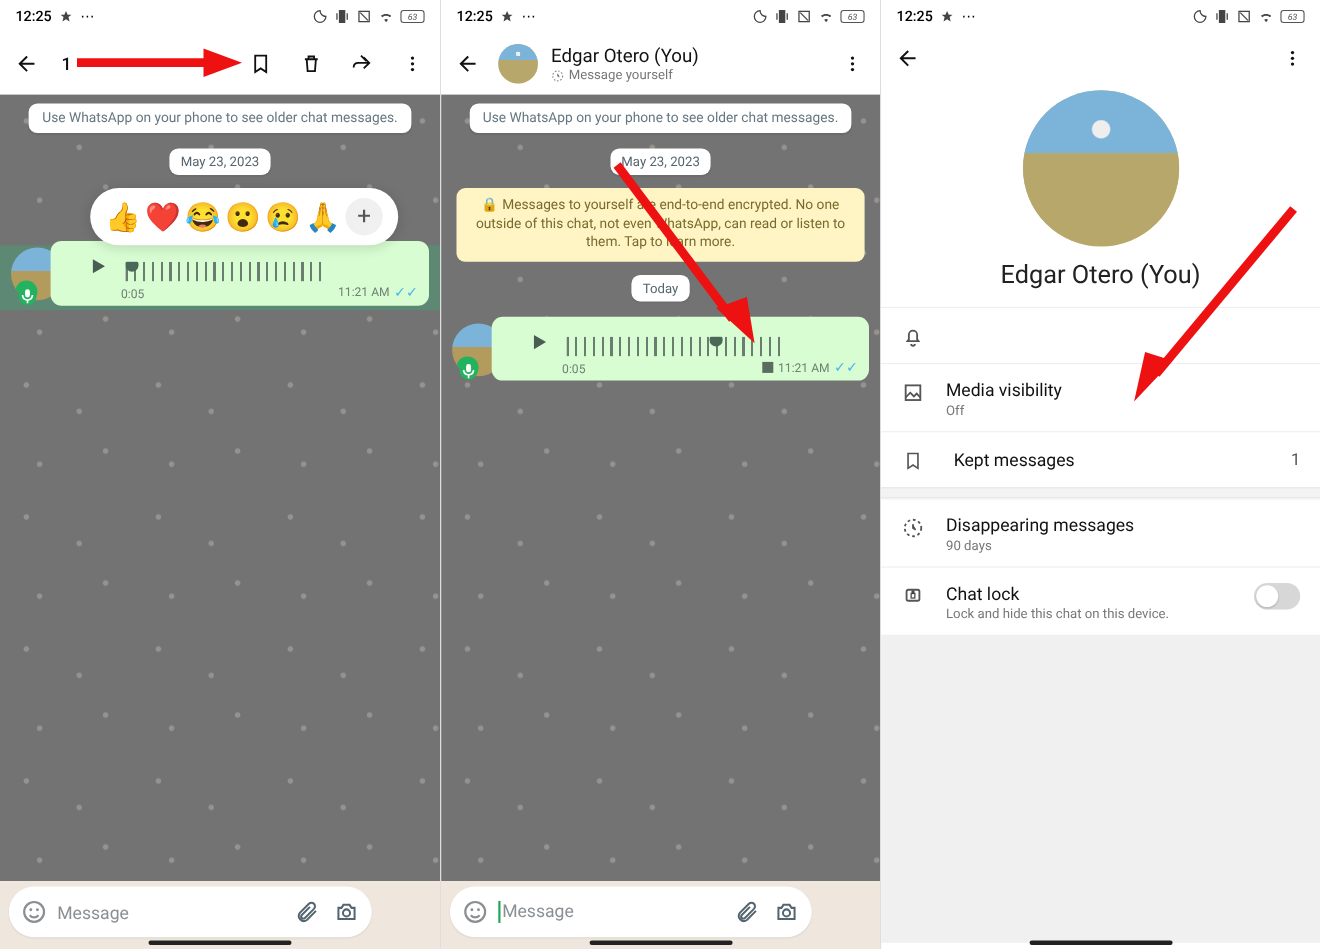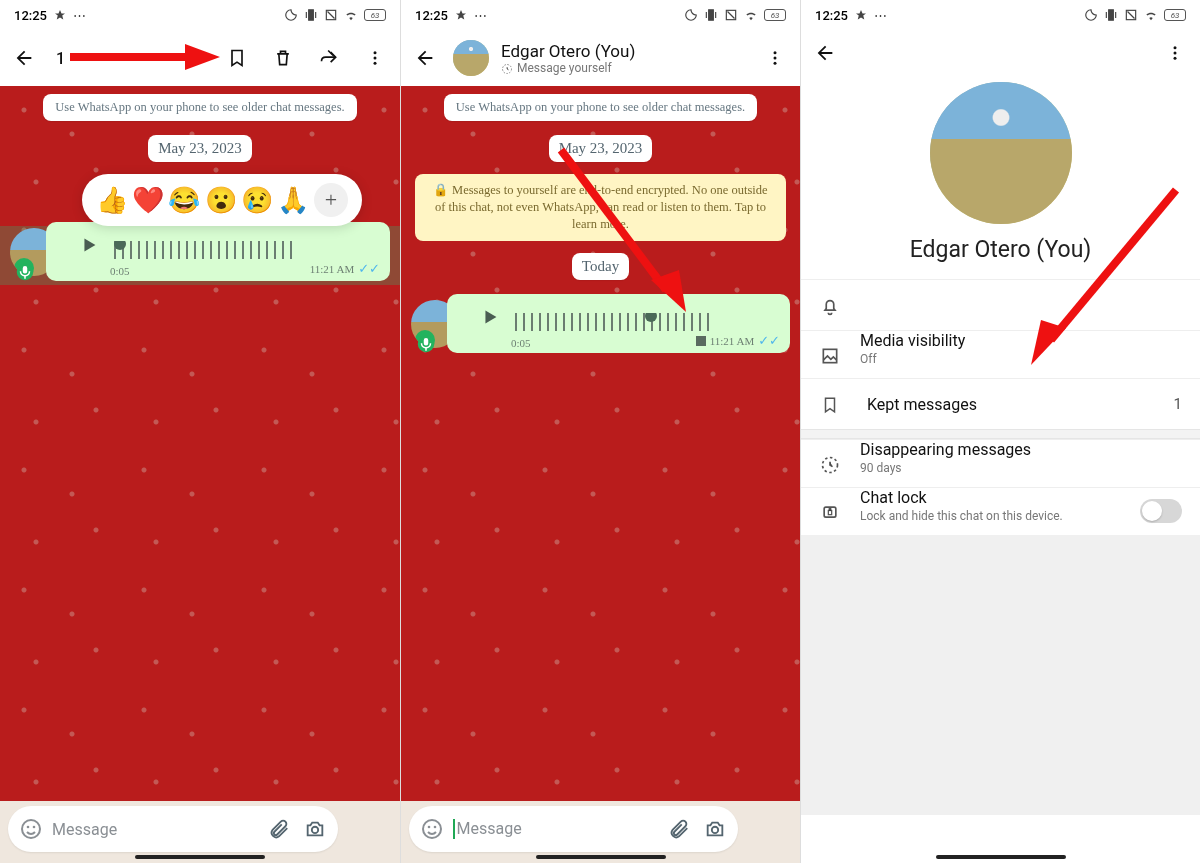--- a/index.html
+++ b/index.html
@@ -70,23 +70,22 @@
   .chat-title .name { font-size: 17px; color:#111; }
   .chat-title .sub { font-size: 12px; color:#777; display:flex; align-items:flex-end; gap:4px; }
   .chat-title .sub svg { width:12px; height:12px; }
   .count-badge {
     font-size:16px; font-weight:500; color:#111; padding: 0 4px;
   }
   
   .chat-body {
     position: relative;
     height: calc(100% - 30px - 56px - 62px);
-    background: #b91c1c;
+    background: #737373;
     overflow: hidden;
-    font-family: Liberation Serif, serif;
   }
   .chat-body::before {
     content:"";
     position:absolute; inset:0;
     opacity:0.35;
     background-image:
       radial-gradient(circle at 20% 20%, #d8ccbf 0 2px, transparent 3px),
       radial-gradient(circle at 60% 40%, #d8ccbf 0 2px, transparent 3px),
       radial-gradient(circle at 80% 70%, #d8ccbf 0 2px, transparent 3px),
       radial-gradient(circle at 30% 80%, #d8ccbf 0 2px, transparent 3px);
@@ -103,21 +102,21 @@
     margin: 8px auto;
     width: fit-content;
     max-width: 92%;
     position:relative;
   }
   .date-pill {
     background:#fff;
     border-radius: 8px;
     padding: 5px 10px;
     color:#54656f;
-    font-size: 15px;
+    font-size: 12px;
     margin: 6px auto;
     width: fit-content;
     position:relative;
     box-shadow: 0 1px 1px rgba(0,0,0,0.06);
   }
   .encrypt-banner {
     background:#fff5c4;
     color:#7a6a2f;
     border-radius: 8px;
     padding: 8px 14px;
@@ -249,21 +248,21 @@
   }
   .profile-name { font-size:23px; color:#222; }
   .settings-list { }
   .settings-row {
     display:flex; align-items:center;
     padding: 14px 18px;
     gap: 26px;
     border-top:1px solid #eee;
     background:#fff;
   }
-  .settings-row.tall { padding: 0 18px 12px 18px; align-items:flex-end;gap:19px; }
+  .settings-row.tall { padding: 14px 18px 12px 18px; align-items:flex-start;gap:19px; }
   .settings-row .ricon { width:22px; color:#555; display:flex; justify-content:center; margin-top:2px; }
   .settings-row .rbody { flex:1; }
   .settings-row .rtitle { font-size:16px; color:#111; }
   .settings-row .rsub { font-size:12px; color:#777; margin-top:2px; }
   .settings-row .trail { font-size:15px; color:#555; }
   .section-gap { height:10px; background:#f3f3f3; border-top:1px solid #e5e5e5; border-bottom:1px solid #e5e5e5; }
   .toggle {
     width:42px; height:24px; border-radius:14px; background:#d7d7d7;
     position:relative;
   }

